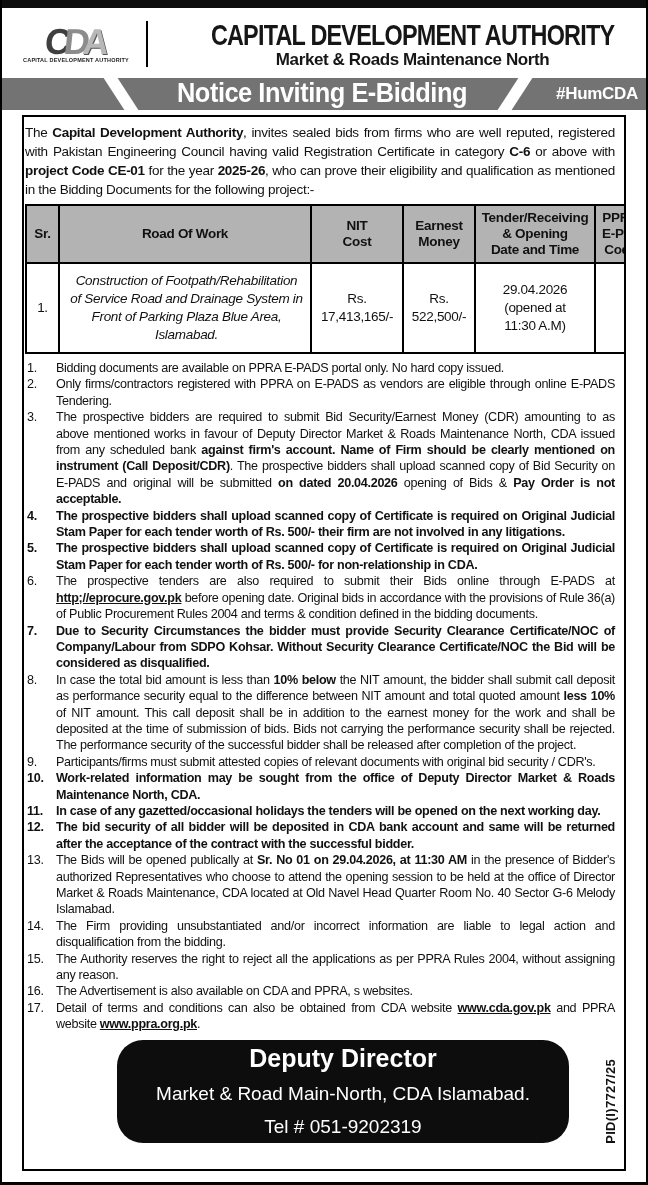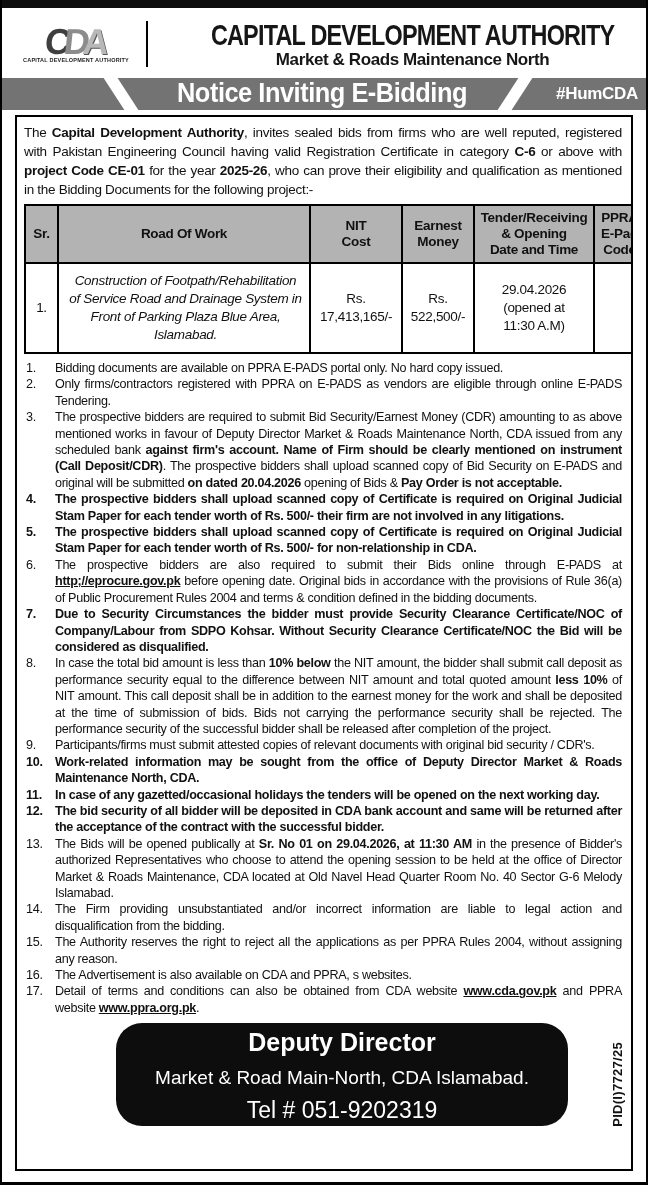--- a/index.html
+++ b/index.html
@@ -29,21 +29,21 @@
   .banner { position:relative; height:32px; background:#737373; overflow:hidden; }
   .slash { position:absolute; top:-5px; bottom:-5px; width:14px; background:#fff; }
   .slash.left  { left:112px; transform:skewX(33deg); }
   .slash.right { left:506px; transform:skewX(-33deg); }
   .banner-title { position:absolute; left:140px; width:360px; top:50%; transform:translateY(-52%) scaleX(.94);
     color:#fff; font-weight:bold; font-size:27px; text-align:center; letter-spacing:-.5px; white-space:nowrap;}
   .hashtag { position:absolute; right:8px; width:112px; top:50%; transform:translateY(-50%);
     color:#fff; font-weight:bold; font-size:17px; text-align:right; letter-spacing:-.3px; }
 
   
-  .doc-body { margin:5px 13px 4px; border:2px solid #000; padding:6px 9px 4px 7px;
+  .doc-body { margin:5px 20px 4px; border:2px solid #000; padding:6px 9px 4px 1px;
     height:1056px; position:relative; overflow:hidden; }
   .intro { font-size:13.5px; line-height:19px; text-align:justify; letter-spacing:-.3px; margin-bottom:5px; }
   .b { font-weight:bold; } .u { text-decoration:underline; }
 
   table.work { width:100%; border-collapse:collapse; margin:2px 0 6px; table-layout:fixed; }
   table.work th { background:#b3b3b3; border:2px solid #000; font-size:13.5px; line-height:16px;
     padding:4px 1px; white-space:pre-line; vertical-align:middle; letter-spacing:-.3px;}
   table.work td { border:2px solid #000; font-size:13.5px; line-height:18px; padding:8px 3px;
     text-align:center; vertical-align:middle; white-space:pre-line; letter-spacing:-.3px;}
   table.work td.work-name { text-align:center; padding-left:9px; padding-right:6px;font-style:italic; }
@@ -53,21 +53,21 @@
   .notes { }
   .note { display:flex; font-size:12.6px; line-height:16.4px; letter-spacing:-.3px; }
   .note-num { width:31px; flex:none; padding-left:2px; }
   .note-text { flex:1; text-align:justify; }
 
   .sig-wrap { position:relative; margin-top:7px; height:106px; }
   .sig-box { width:452px; height:103px; margin-left:92px; background:#0d0d0d; border-radius:26px;
     color:#fff; text-align:center; display:flex; flex-direction:column; justify-content:center; gap:10px; }
   .sig-line1 { font-weight:bold; font-size:25px; line-height:28px; }
   .sig-line2 { font-size:19px; line-height:23px; }
-  .sig-line3 { font-size:23px; line-height:23px; }
+  .sig-line3 { font-size:19px; line-height:23px; }
   .pid { position:absolute; right:-3px; bottom:2px; writing-mode:vertical-rl; transform:rotate(180deg);
     font-weight:bold; font-size:13px; letter-spacing:.3px; }
 </style>
 </head>
 <body>
 
 <div class="page">
   <div class="top-bar"></div>
 
   <div class="header">
@@ -150,21 +150,21 @@
         <div class="note">
           <div class="note-num b">4.</div>
           <div class="note-text"><span class="b">The prospective bidders shall upload scanned copy of Certificate is required on Original Judicial Stam Paper for each tender worth of Rs. 500/- their firm are not involved in any litigations.</span></div>
         </div>
         <div class="note">
           <div class="note-num b">5.</div>
           <div class="note-text"><span class="b">The prospective bidders shall upload scanned copy of Certificate is required on Original Judicial Stam Paper for each tender worth of Rs. 500/- for non-relationship in CDA.</span></div>
         </div>
         <div class="note">
           <div class="note-num">6.</div>
-          <div class="note-text"><span>The prospective bidders are also required to submit their Bids online through E-PADS at </span><span class="b u">http;//eprocure.gov.pk</span><span> before opening date. Original bids in accordance with the provisions of Rule 36(a) of Public Procurement Rules 2004 and terms &amp; condition defined in the bidding documents.</span></div>
+          <div class="note-text"><span>The prospective tenders are also required to submit their Bids online through E-PADS at </span><span class="b u">http;//eprocure.gov.pk</span><span> before opening date. Original bids in accordance with the provisions of Rule 36(a) of Public Procurement Rules 2004 and terms &amp; condition defined in the bidding documents.</span></div>
         </div>
         <div class="note">
           <div class="note-num b">7.</div>
           <div class="note-text"><span class="b">Due to Security Circumstances the bidder must provide Security Clearance Certificate/NOC of Company/Labour from SDPO Kohsar. Without Security Clearance Certificate/NOC the Bid will be considered as disqualified.</span></div>
         </div>
         <div class="note">
           <div class="note-num">8.</div>
           <div class="note-text"><span>In case the total bid amount is less than </span><span class="b">10% below</span><span> the NIT amount, the bidder shall submit call deposit as performance security equal to the difference between NIT amount and total quoted amount </span><span class="b">less 10%</span><span> of NIT amount. This call deposit shall be in addition to the earnest money for the work and shall be deposited at the time of submission of bids. Bids not carrying the performance security shall be rejected. The performance security of the successful bidder shall be released after completion of the project.</span></div>
         </div>
         <div class="note">

